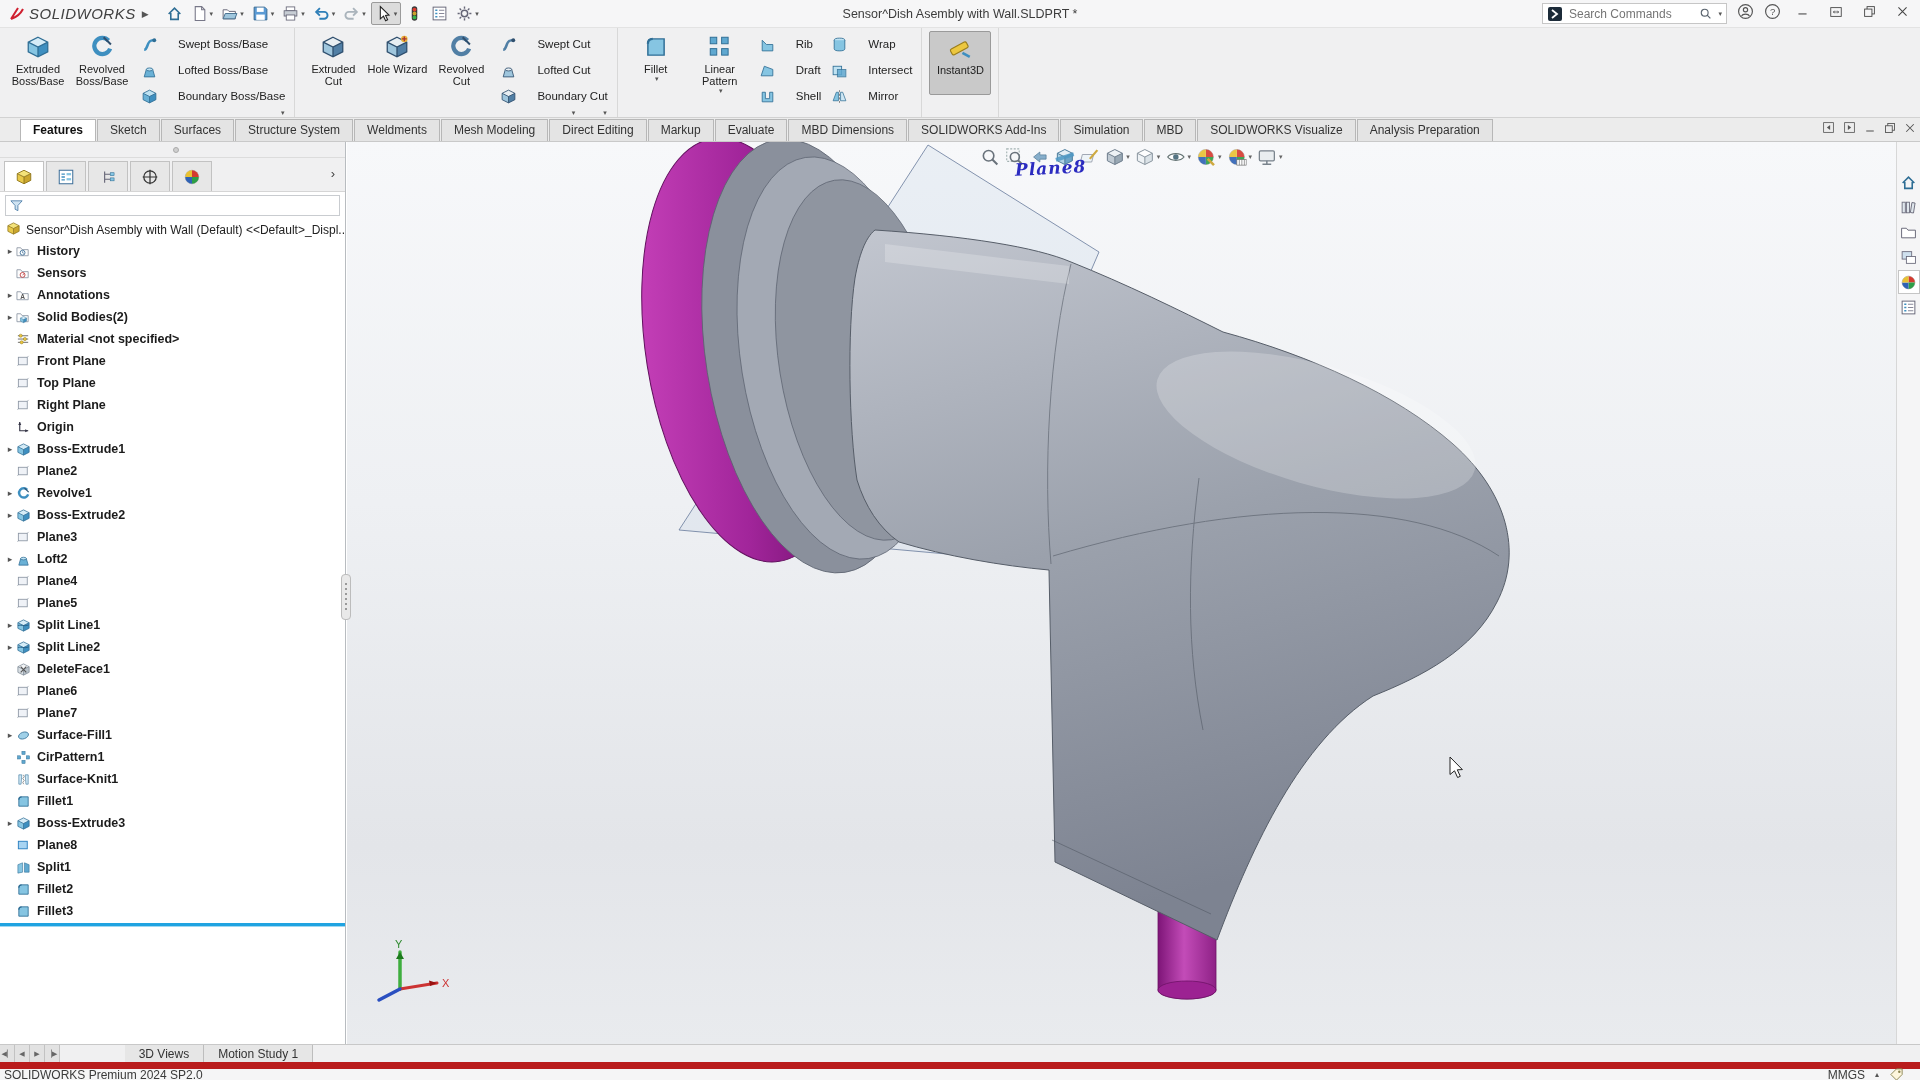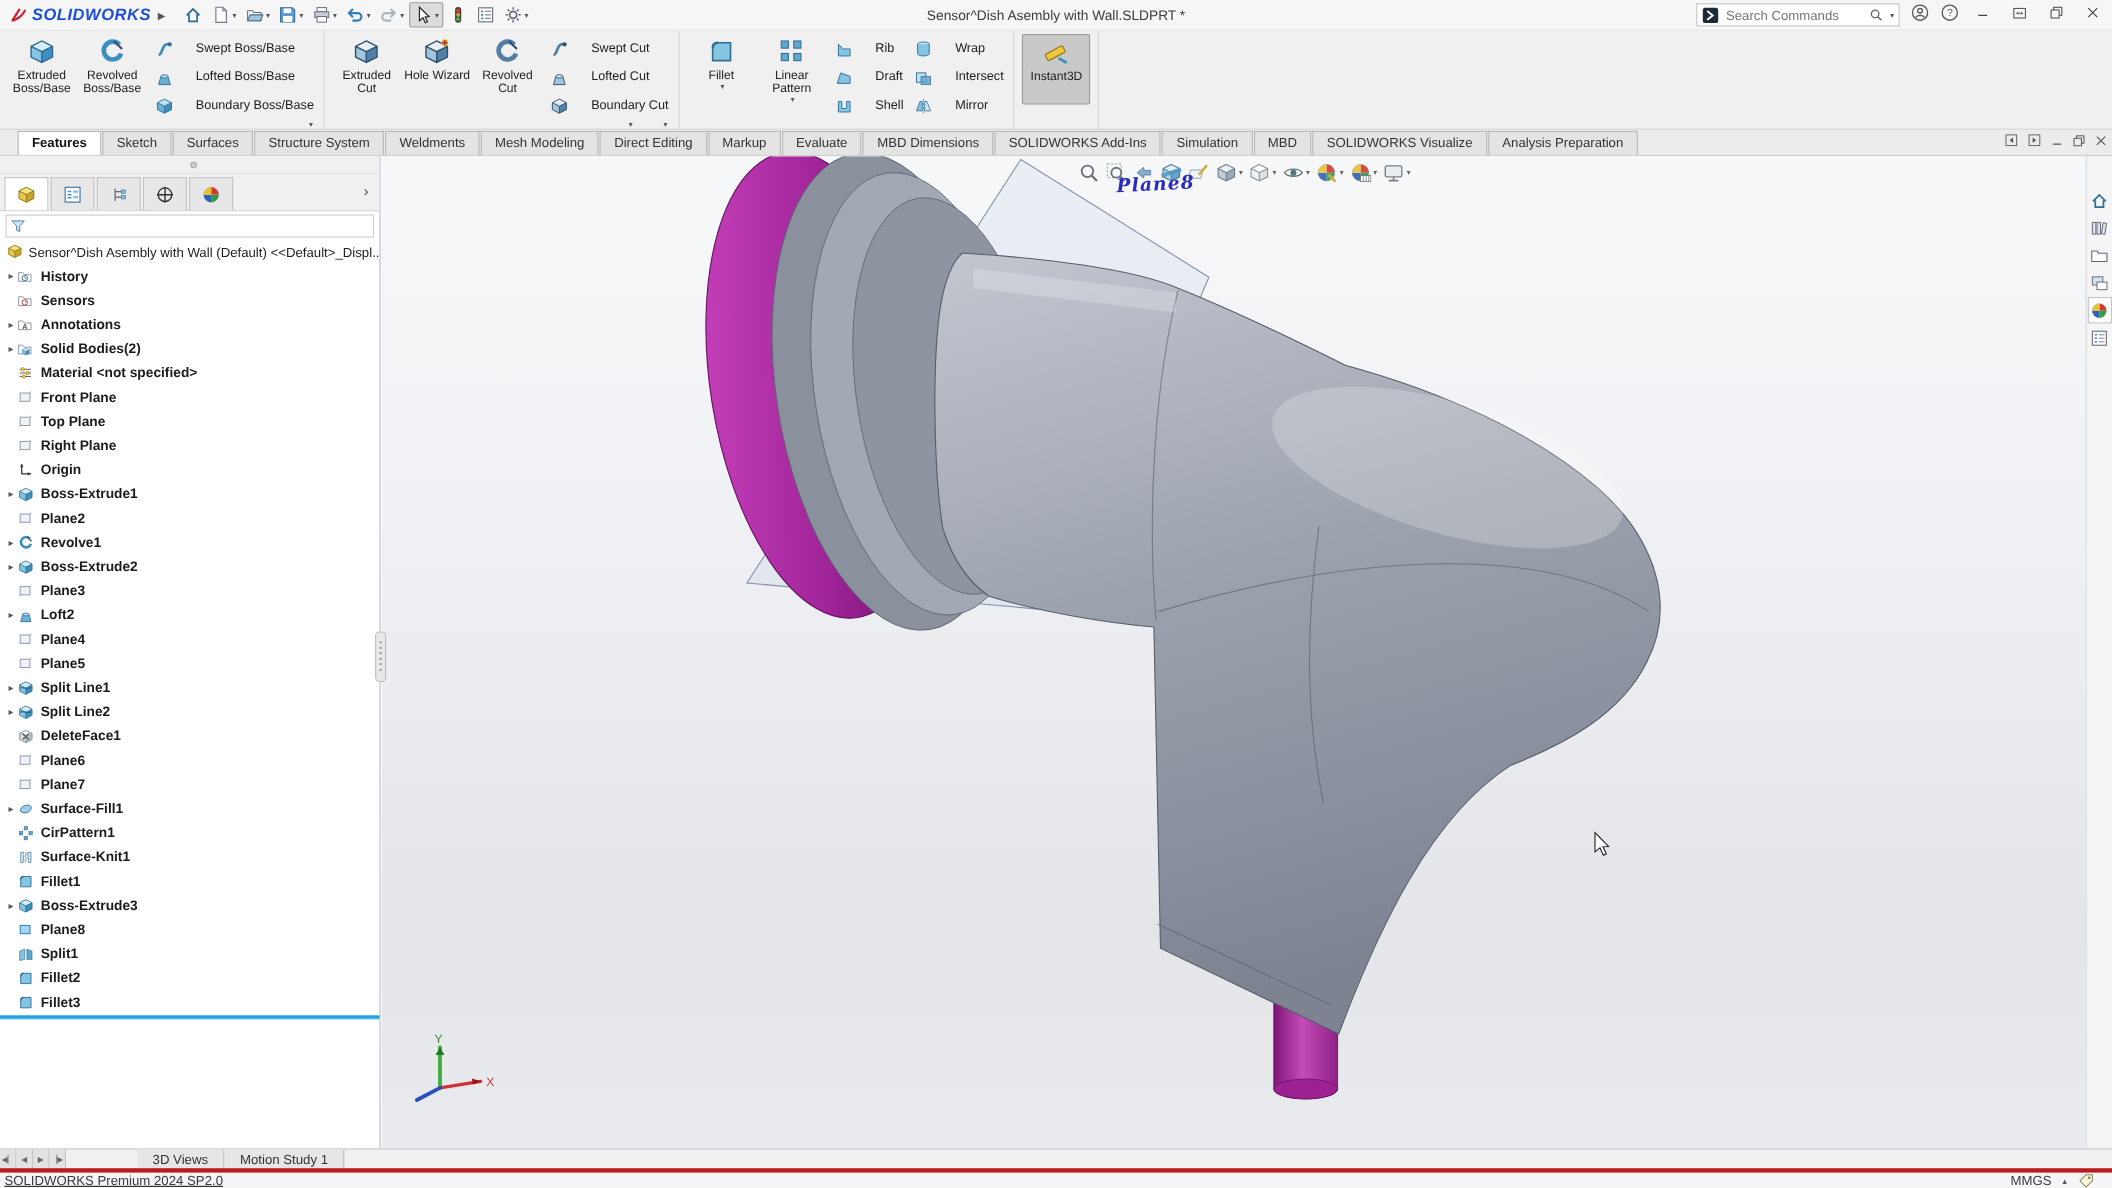--- a/index.html
+++ b/index.html
@@ -3,21 +3,21 @@
 <meta charset="utf-8">
 <style>
   * { box-sizing: border-box; }
   html,body { margin:0; padding:0; width:1920px; height:1080px; overflow:hidden;
     font-family:"Liberation Sans",sans-serif; font-size:12px; color:#222; background:#fff; }
 
   
   .titlebar { position:absolute; left:0; top:0; width:1920px; height:28px; background:#f6f6f7;
     border-bottom:1px solid #e3e3e3; display:flex; align-items:center; }
   .logo { display:flex; align-items:center; gap:3px; padding:0 6px 0 8px; }
-  .logo .brand { color:#1d4ed8; font-weight:bold; font-style:italic; font-size:15px; letter-spacing:.5px; }
+  .logo .brand { color:#404040; font-weight:normal; font-style:italic; font-size:15px; letter-spacing:.5px; }
   .flyout-arrow { color:#555; font-size:9px; margin-right:14px; }
   .qa { display:flex; align-items:center; gap:2px; }
   .qa-btn { display:flex; align-items:center; padding:2px 3px; border-radius:2px; }
   .qa-btn.active { background:#dcdcdc; border:1px solid #9b9b9b; }
   .caret { font-size:7px; color:#555; margin-left:2px; }
   .doc-title { position:absolute; left:50%; transform:translateX(-50%); color:#3c3c3c; font-size:12.5px; }
   .tb-right { position:absolute; right:6px; top:3px; display:flex; align-items:flex-start; gap:10px; }
   .searchbox { display:flex; align-items:center; gap:4px; width:185px; height:21px;
     background:#fff; border:1px solid #c6c6c6; padding:0 4px; }
   .searchbox input { border:none; outline:none; flex:1; font-size:12px; color:#333;
@@ -92,21 +92,21 @@
     border-top:1px solid #c8c8c8; display:flex; align-items:stretch; }
   .scrollbtns { display:flex; }
   .scrollbtn { width:15px; display:flex; align-items:center; justify-content:center; font-size:7px;
     color:#666; background:#e2e2e2; border-right:1px solid #c2c2c2; }
   .dtab { padding:1px 14px 0 14px; display:flex; align-items:center; font-size:12px; color:#333;
     background:#e6e6e6; border-right:1px solid #bdbdbd; }
   .dtab.active { background:#fff; font-weight:bold; border-left:1px solid #bdbdbd;margin-top:23px; }
 
   
   .statusbar { position:absolute; left:0; top:1062px; width:1920px; height:18px; background:#f5f5f6;
-    border-top:4px solid #b91c1c; display:flex; align-items:center;text-decoration:underline; }
+    border-top:7px solid #b91c1c; display:flex; align-items:center; }
   .status-left { margin-left:4px; color:#3a3a3a; font-size:12px; }
   .status-right { position:absolute; right:16px; display:flex; align-items:center; gap:10px; color:#3a3a3a; }
   .units-caret { font-size:8px; color:#555; }
 </style>
 </head>
 <body>
 
 <div class="titlebar">
   <div class="logo">
     <svg width="18" height="16" viewBox="0 0 18 16">
@@ -410,21 +410,21 @@
         <svg width="26" height="26" viewBox="0 0 16 16">
           <rect x="2" y="6" width="11" height="4" rx="1" transform="rotate(-28 8 8)" fill="#ecc73f" stroke="#9a7d1c" stroke-width=".7"></rect>
           <path d="M9.5,11 L14,13.5" stroke="#3e8fc0" stroke-width="1.6"></path>
         </svg>
         <span class="blabel">Instant3D</span>
       </div>
     </div>
   </div>
 
 <div class="cmdtabs">
-  <div style="display:flex; align-items:flex-end; padding-left:4px;margin-left:12px;" id="cmdtabs">
+  <div style="display:flex; align-items:flex-end; padding-left:20px;" id="cmdtabs">
       <div class="ctab active">Features</div>
       <div class="ctab">Sketch</div>
       <div class="ctab">Surfaces</div>
       <div class="ctab">Structure System</div>
       <div class="ctab">Weldments</div>
       <div class="ctab">Mesh Modeling</div>
       <div class="ctab">Direct Editing</div>
       <div class="ctab">Markup</div>
       <div class="ctab">Evaluate</div>
       <div class="ctab">MBD Dimensions</div>

